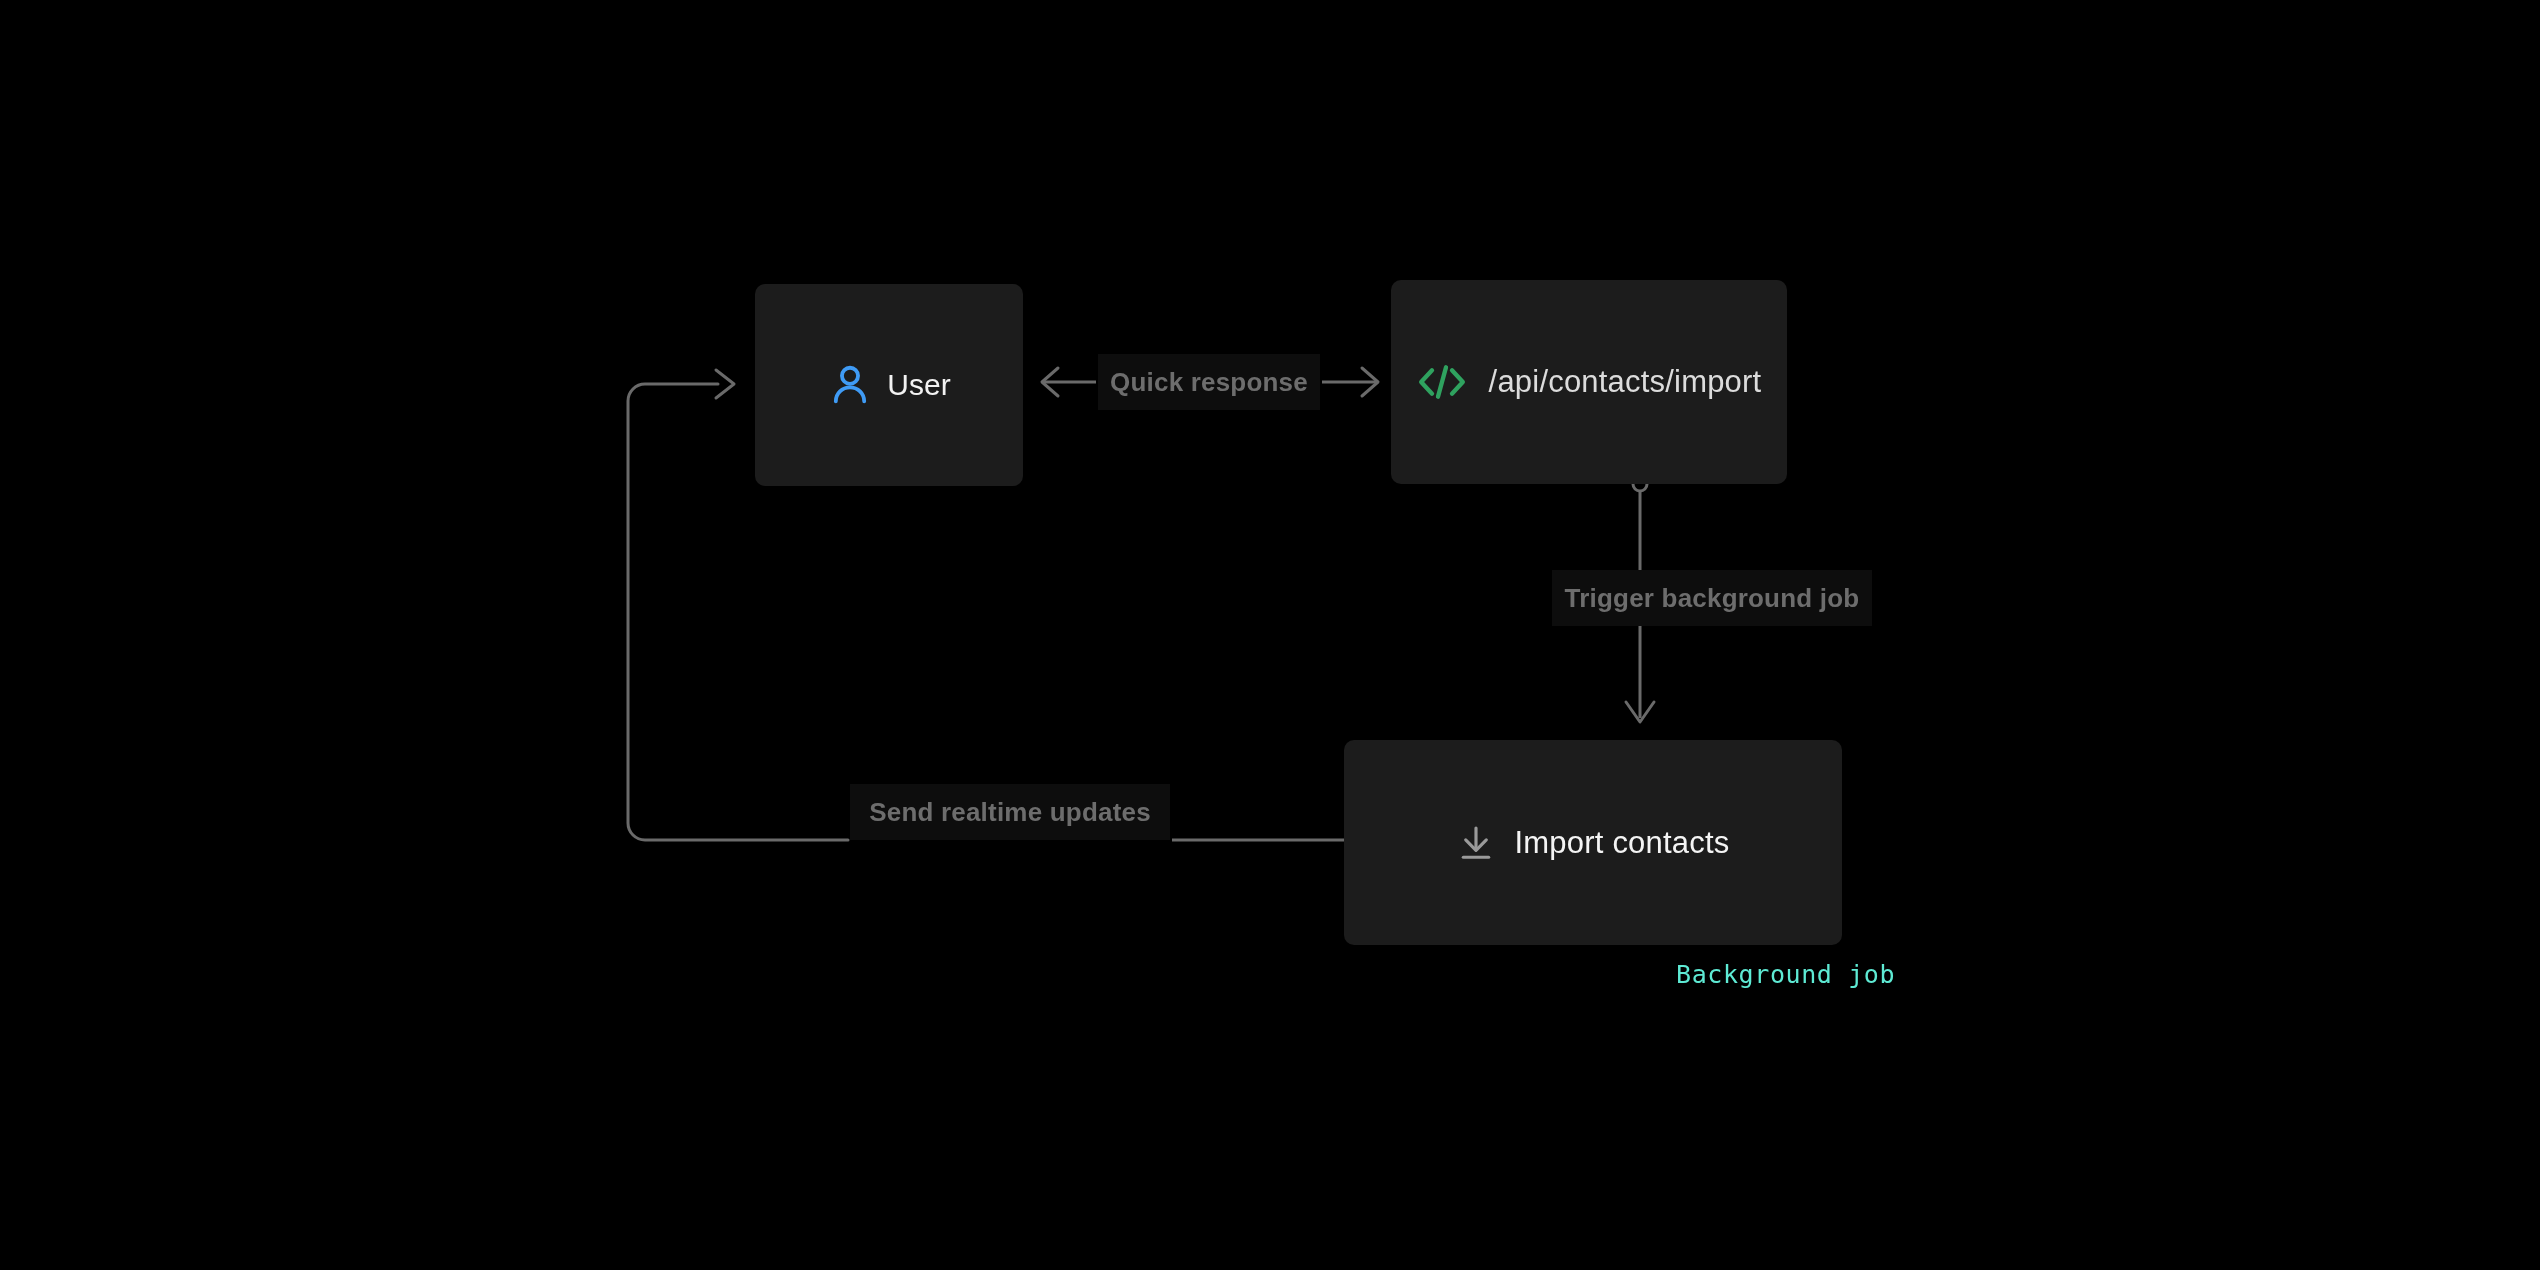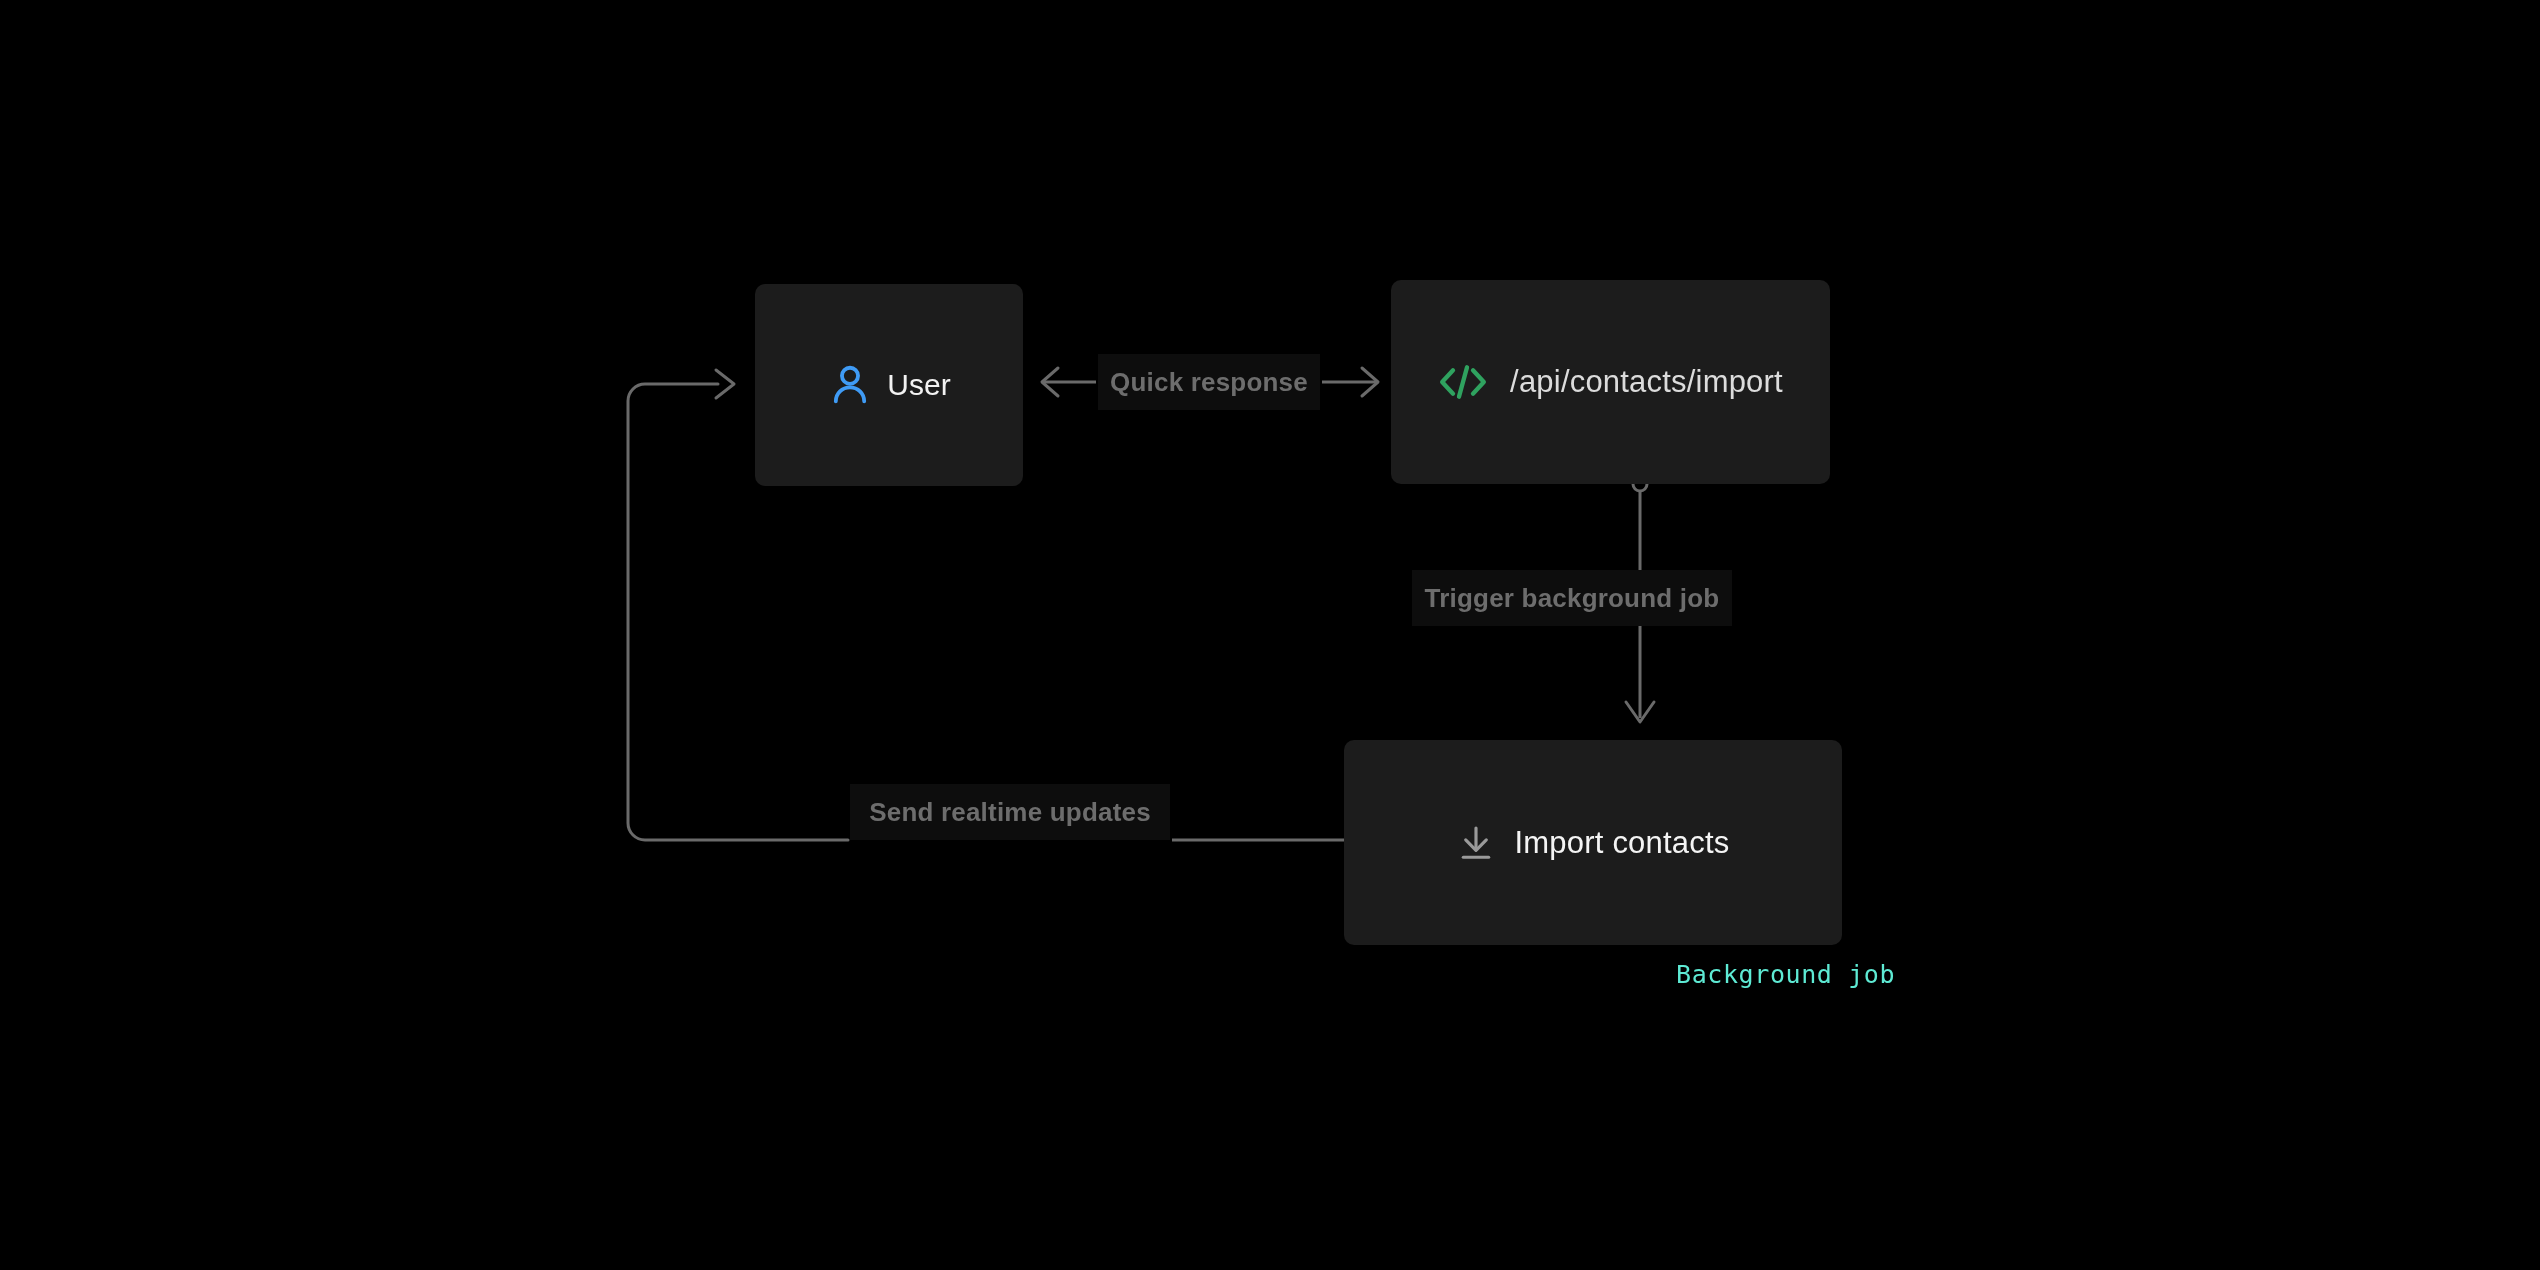--- a/index.html
+++ b/index.html
@@ -83,21 +83,21 @@
   #node-user {
     left: 755px;
     top: 284px;
     width: 268px;
     height: 202px;
   }
 
   #node-api {
     left: 1391px;
     top: 280px;
-    width: 439px;
+    width: 396px;
     height: 204px;
   }
 
   #node-import {
     left: 1344px;
     top: 740px;
     width: 498px;
     height: 205px;
   }
 
@@ -139,21 +139,21 @@
   }
 
   #label-quick-response {
     left: 1098px;
     top: 354px;
     width: 222px;
     height: 56px;
   }
 
   #label-trigger-job {
-    left: 1412px;
+    left: 1552px;
     top: 570px;
     width: 320px;
     height: 56px;
   }
 
   #label-realtime-updates {
     left: 850px;
     top: 784px;
     width: 320px;
     height: 56px;

